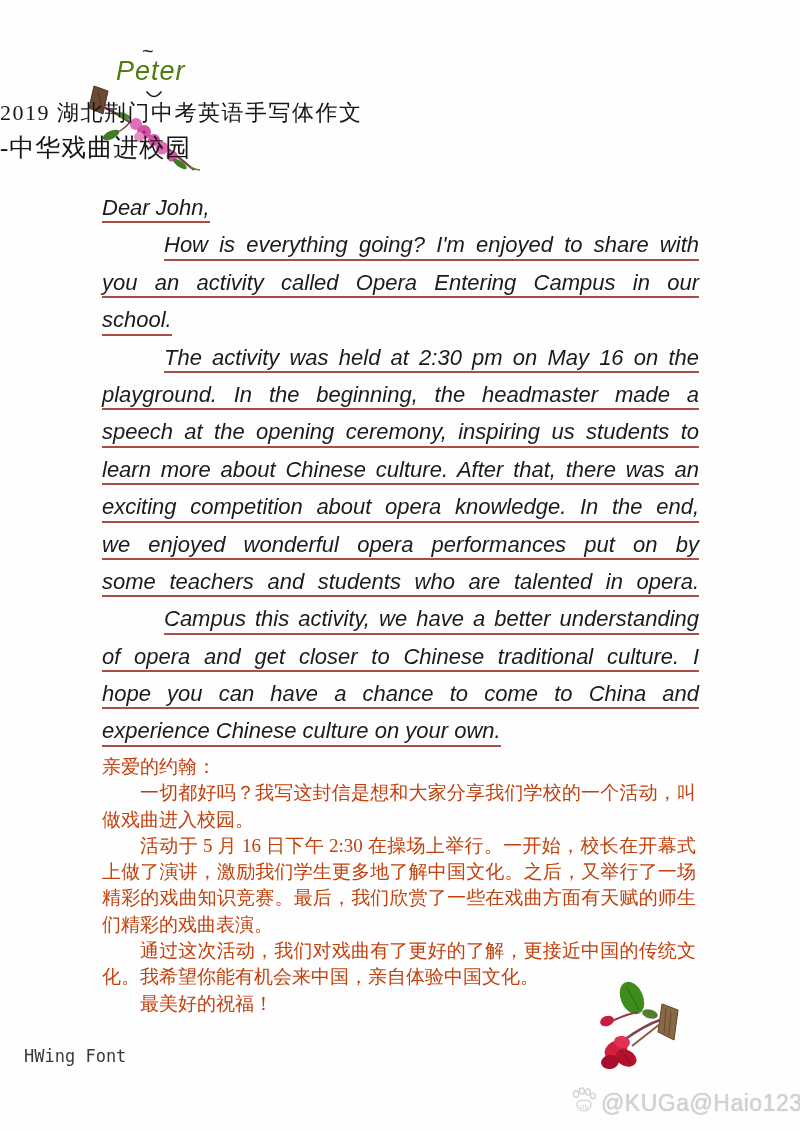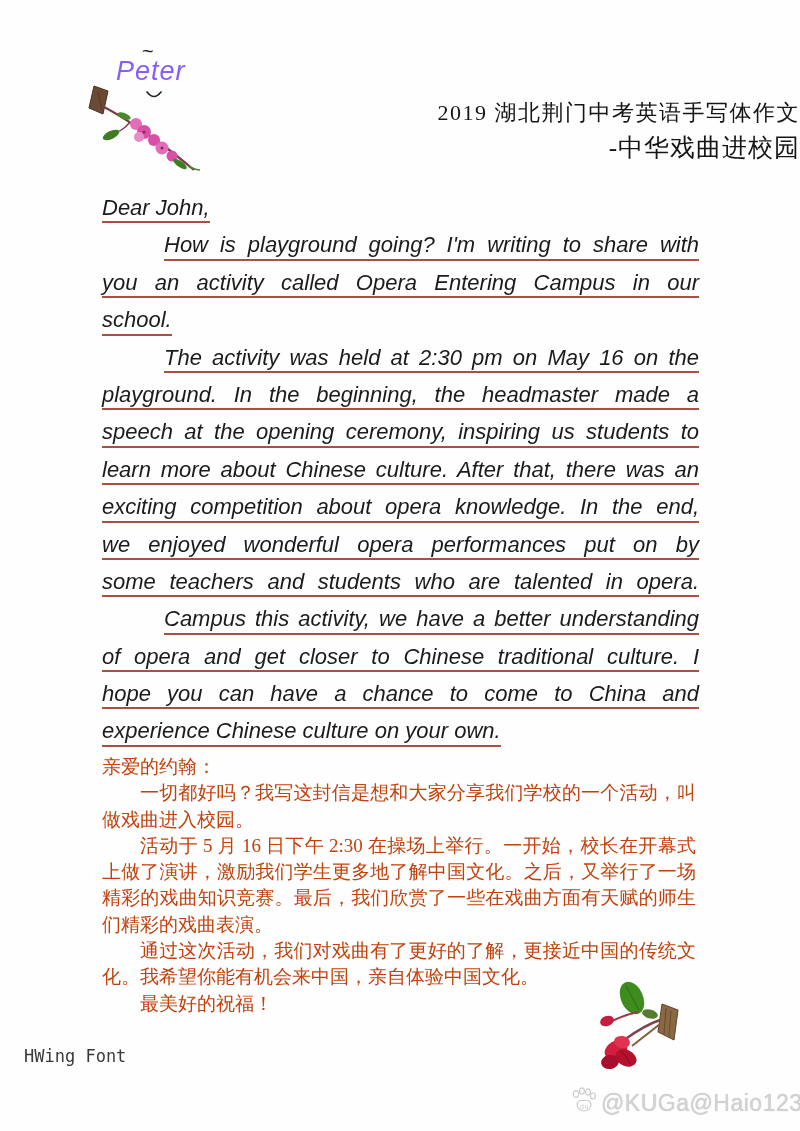--- a/index.html
+++ b/index.html
@@ -6,26 +6,26 @@
   .page {
     position:relative; width:800px; height:1131px;
     background:#fefefe; overflow:hidden;
     font-family:"Liberation Sans", sans-serif;
     color:#1b1b1b;
   }
 
   
   .signature { position:absolute; left:116px; top:46px; width:90px; text-align:left; }
   .sig-tilde { display:block; height:10px; line-height:10px; font-size:20px; padding-left:26px; color:#222; }
-  .sig-name  { display:block; font-size:27px; font-style:italic; line-height:30px; letter-spacing:1px; color:#8b5cf6; }
+  .sig-name  { display:block; font-size:27px; font-style:italic; line-height:30px; letter-spacing:1px; color:#4d7c0f; }
   .sig-smile { display:block; margin-left:30px; }
   .blossom-tl { position:absolute; left:84px; top:82px; }
 
   
-  .title { position:absolute; top:99px; left:0; width:100%; text-align:right;
+  .title { position:absolute; top:99px; left:0; width:100%; text-align:left;
            font-family:"Liberation Serif", serif; color:#151515; }
   .title-line1 { font-size:22px; letter-spacing:1.5px; line-height:28px; }
   .title-line2 { font-size:25px; letter-spacing:1px; line-height:26px;margin-top:8px; }
 
   
   .letter { position:absolute; left:102px; top:156px; width:597px;
             font-style:italic; font-size:22px; color:#1b1b1b;margin-top:33px; }
   .line { position:relative; height:37.4px; line-height:37px; white-space:nowrap; }
   .line::after { content:''; position:absolute; left:0; right:0; bottom:3px;
                  border-bottom:2px solid #a94f46; }
@@ -94,21 +94,21 @@
     </svg>
   </div>
 
   <div class="title">
     <div class="title-line1">2019 湖北荆门中考英语手写体作文</div>
     <div class="title-line2">-中华戏曲进校园</div>
   </div>
 
   <div class="letter">
     <div class="line fit">Dear John,</div>
-    <div class="line full indent">How is playground going? I'm writing to share with</div>
+    <div class="line full indent">How is everything going? I'm enjoyed to share with</div>
     <div class="line full">you an activity called Opera Entering Campus in our</div>
     <div class="line fit">school.</div>
     <div class="line full indent">The activity was held at 2:30 pm on May 16 on the</div>
     <div class="line full">playground. In the beginning, the headmaster made a</div>
     <div class="line full">speech at the opening ceremony, inspiring us students to</div>
     <div class="line full">learn more about Chinese culture. After that, there was an</div>
     <div class="line full">exciting competition about opera knowledge. In the end,</div>
     <div class="line full">we enjoyed wonderful opera performances put on by</div>
     <div class="line full">some teachers and students who are talented in opera.</div>
     <div class="line full indent">Campus this activity, we have a better understanding</div>

